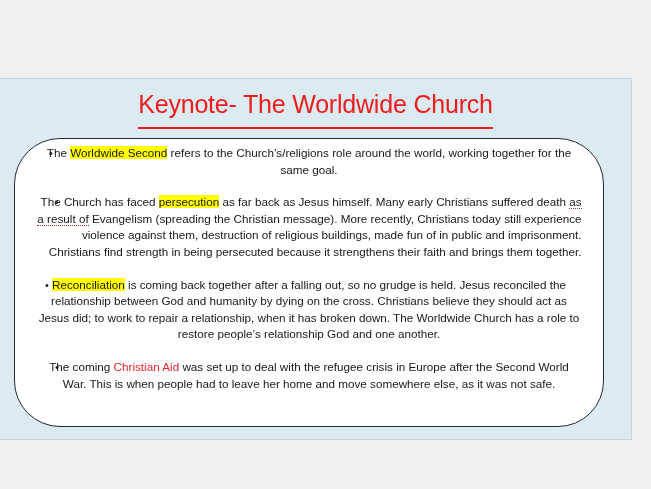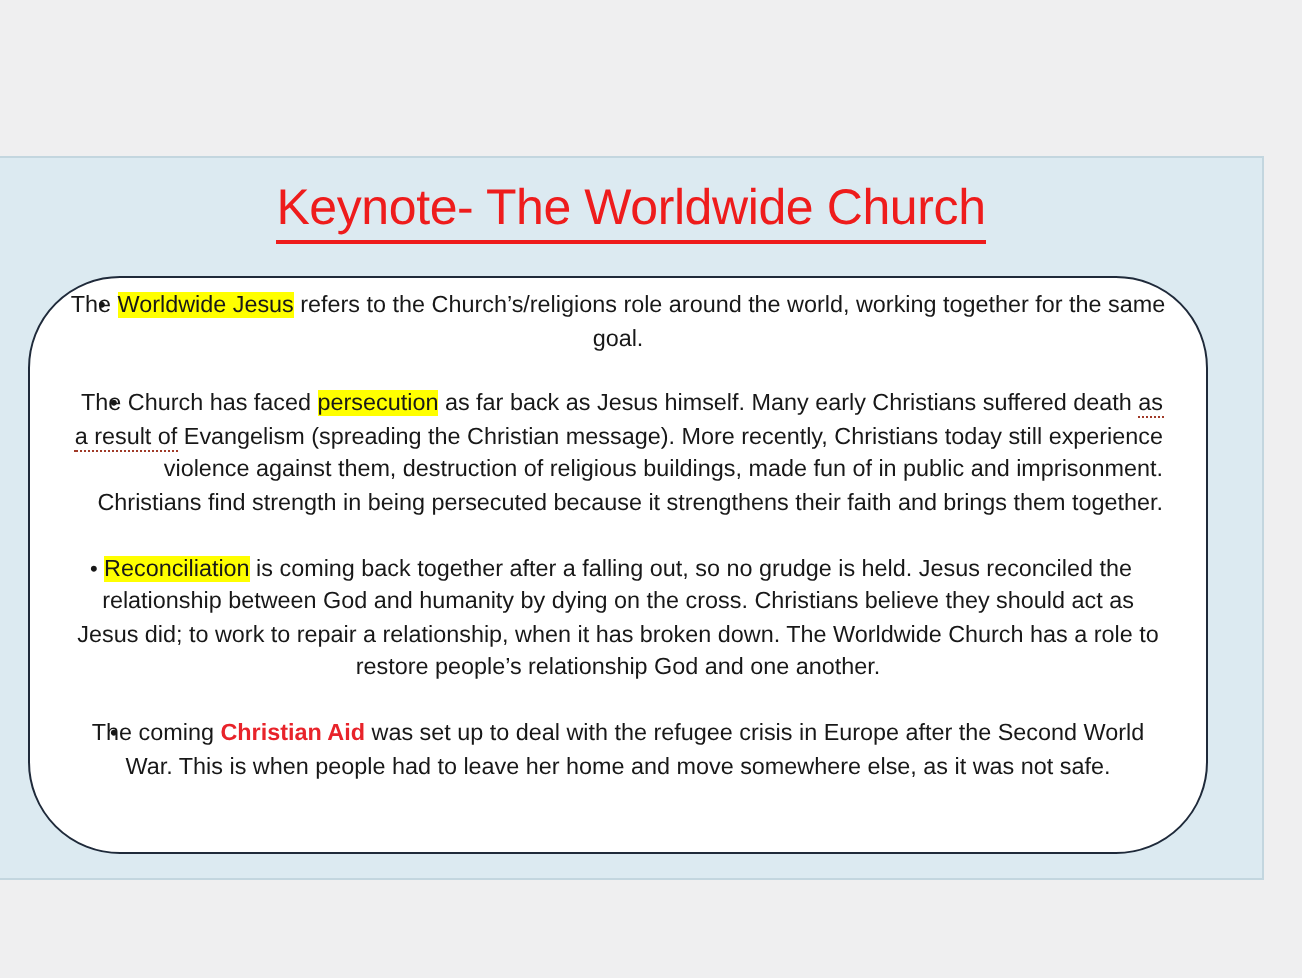--- a/index.html
+++ b/index.html
@@ -35,21 +35,21 @@
     width: 100%;
     text-align: center;
     color: #ee1c1c;
     font-size: 25px;
     line-height: 30px;
     letter-spacing: -0.2px;
     white-space: nowrap;
   }
   .slide-title .t-underline {
     border-bottom: 2px solid #ee1c1c;
-    padding-bottom: 2px;
+    padding-bottom: 9px;
   }
 
   
   .body-box {
     position: absolute;
     left: 14px;
     top: 59px;
     width: 590px;
     height: 289px;
     background: #ffffff;
@@ -92,42 +92,42 @@
   .bullet.b1 .txt { display: inline-block; max-width: 556px; }
   .bullet.b2 .txt { display: inline-block; max-width: 545px; text-align: right; }
   .bullet.b3 .txt { display: inline-block; max-width: 552px; }
   .bullet.b4 .txt { display: inline-block; max-width: 545px; }
 
   .hl {
     background: #ffff00;
   }
   .red-bold {
     color: #e8232a;
-    font-weight: bold;
+    font-weight: normal;
   }
   .squiggle {
     border-bottom: 1.5px dotted #a03a28;
     padding-bottom: 0px;
   }
 </style>
 </head>
 <body>
 
 <div class="slide-wrap">
 
   <div class="slide-title">
     <span class="t-underline">Keynote- The Worldwide Church</span>
   </div>
 
   <div class="body-box">
     <ul class="bullets">
 
       <li class="bullet b1" id="li-0">
         <span class="dot">•</span>
-        <span class="txt"><span>The </span><span class="hl">Worldwide Jesus</span><span> refers to the Church’s/religions role around the world, working together for the same goal.</span></span>
+        <span class="txt"><span>The </span><span class="hl">Worldwide Second</span><span> refers to the Church’s/religions role around the world, working together for the same goal.</span></span>
       </li>
 
       <li class="bullet b2" id="li-1">
         <span class="dot">•</span>
         <span class="txt"><span>The Church has faced </span><span class="hl">persecution</span><span> as far back as Jesus himself. Many early Christians suffered death </span><span class="squiggle">as a result of</span><span> Evangelism (spreading the Christian message). More recently, Christians today still experience violence against them, destruction of religious buildings, made fun of in public and imprisonment. Christians find strength in being persecuted because it strengthens their faith and brings them together.</span></span>
       </li>
 
       <li class="bullet b3" id="li-2">
         <span class="dot">•</span>
         <span class="txt"><span class="hl">Reconciliation</span><span> is coming back together after a falling out, so no grudge is held. Jesus reconciled the relationship between God and humanity by dying on the cross. Christians believe they should act as Jesus did; to work to repair a relationship, when it has broken down. The Worldwide Church has a role to restore people’s relationship God and one another.</span></span>

